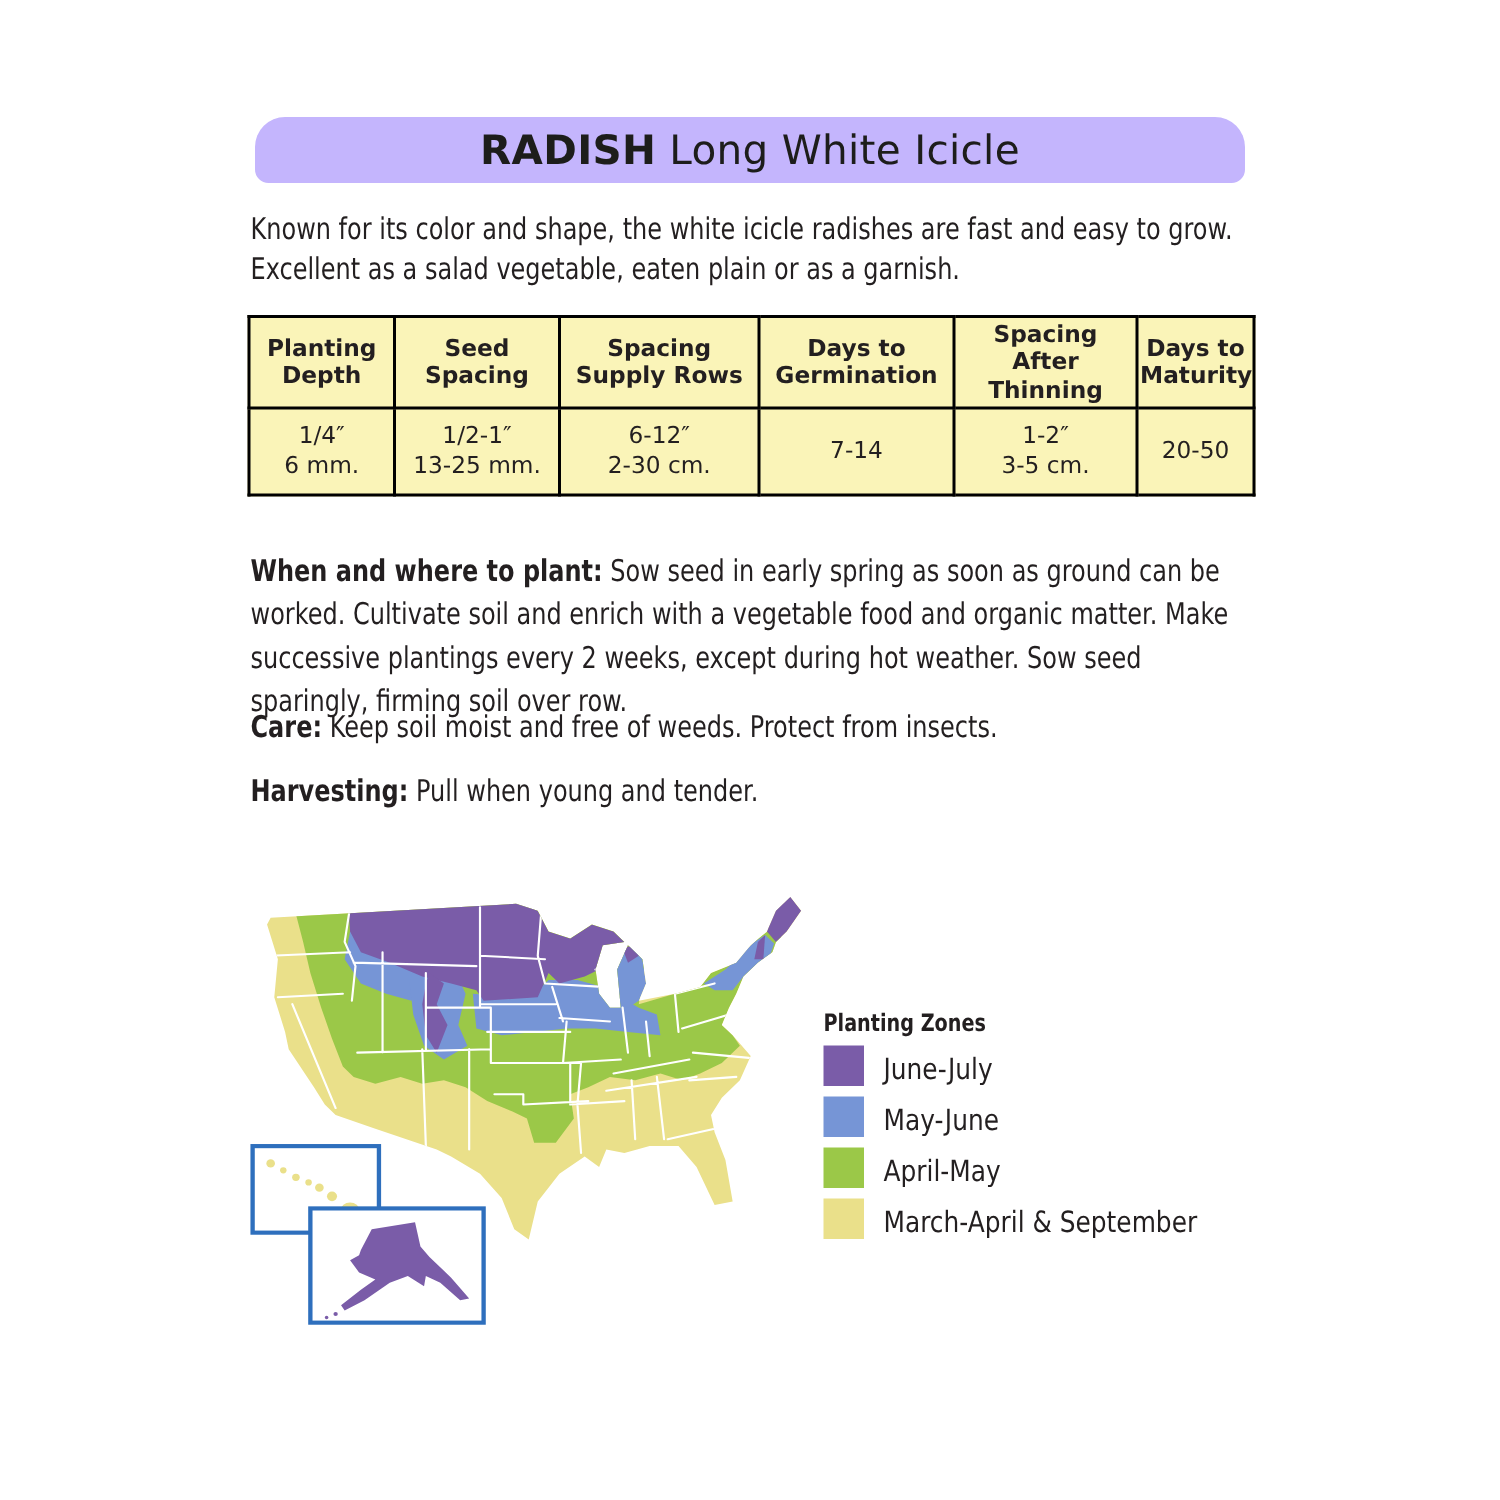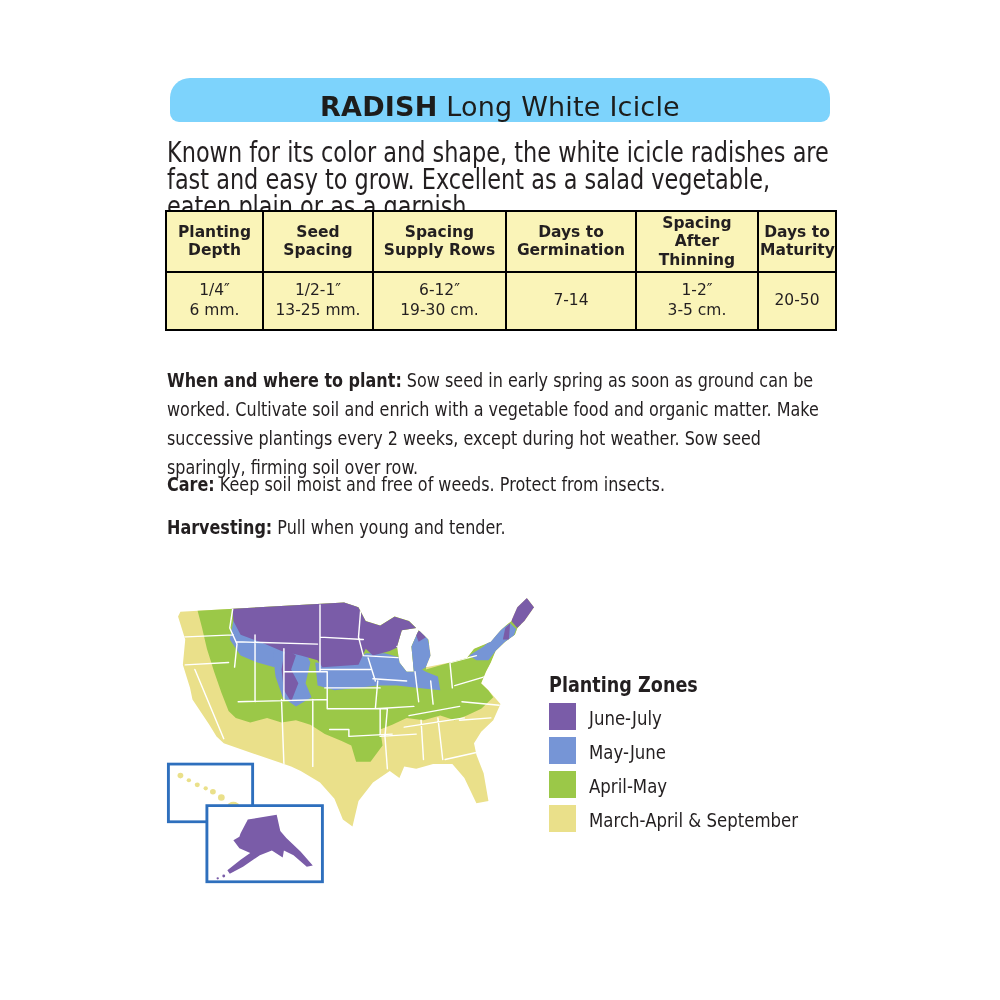--- a/index.html
+++ b/index.html
@@ -12,21 +12,21 @@
   .cond-c{display:inline-block;transform:scaleX(0.8);transform-origin:50% 50%;white-space:nowrap;}
 
   .banner{
     position:absolute;left:170px;top:78px;width:660px;height:44px;
     border-radius:20px 20px 9px 9px;
     display:flex;align-items:center;justify-content:center;
   }
   .banner-text{font-size:27px;letter-spacing:.2px;color:#1d1d1b;white-space:nowrap;}
   .banner-text b{font-weight:bold;}
 
-  .intro{position:absolute;left:167px;top:139px;width:670px;font-size:28px;line-height:27px;}
+  .intro{position:absolute;left:167px;top:139px;width:670px;font-size:20px;line-height:27px;}
 
   table.spec{
     position:absolute;left:165px;top:210px;width:670px;height:110px;
     border-collapse:collapse;table-layout:fixed;
   }
   table.spec th,table.spec td{
     border:2px solid #000;text-align:center;vertical-align:middle;padding:2px 1px;
   }
   table.spec th{font-size:15.5px;font-weight:bold;line-height:1.18;height:54px;}
   table.spec td{font-size:15.5px;font-weight:normal;line-height:1.25;height:52px;}
@@ -34,33 +34,33 @@
 
   .para{position:absolute;left:167px;width:670px;font-size:20px;line-height:29px;}
   .para b{font-weight:bold;}
   .para-when{top:347px;margin-top:19px;}
   .para-care{top:470px;}
   .para-harvest{top:513px;}
 
   .map-wrap{position:absolute;left:166px;top:591px;width:385px;height:300px;}
 
   .legend{position:absolute;left:549px;top:672px;width:300px;}
-  .legend-title{font-size:22px;font-weight:bold;margin:0 0 6px 0;}
+  .legend-title{font-size:16px;font-weight:bold;margin:0 0 6px 0;}
   .legend-item{display:flex;align-items:flex-end;height:27px;margin-bottom:7px;}
   .legend-swatch{width:27px;height:27px;flex:0 0 27px;margin-right:13px;}
   .legend-label{font-size:19.5px;white-space:nowrap;transform:scaleX(0.85);transform-origin:0 50%;display:inline-block;}
 
   .footer{position:absolute;left:0;top:931px;width:1000px;text-align:center;font-size:18px;letter-spacing:.4px;}
 </style>
 </head>
 <body>
 
 <div class="page">
 
-  <div class="banner" style="background-color: #7dd3fc; align-items: flex-end;">
+  <div class="banner" style="background-color: #c4b5fd;">
     <div class="banner-text"><b>RADISH</b><span> Long White Icicle</span></div>
   </div>
 
   <div class="intro">
     <span class="cond">Known for its color and shape, the white icicle radishes are fast and easy to grow. Excellent as a salad vegetable, eaten plain or as a garnish.</span>
   </div>
 
   <table class="spec" style="background-color: rgb(250, 244, 184); padding-left: 24px;">
     <colgroup>
       <col style="width:97px">
@@ -101,21 +101,21 @@
       <td>
             <span class="cell-line">1/4″</span>
             <span class="cell-line">6 mm.</span>
           </td>
       <td>
             <span class="cell-line">1/2-1″</span>
             <span class="cell-line">13-25 mm.</span>
           </td>
       <td>
             <span class="cell-line">6-12″</span>
-            <span class="cell-line">19-30 cm.</span>
+            <span class="cell-line">2-30 cm.</span>
           </td>
       <td>
             <span class="cell-line">7-14</span>
             <span class="cell-line"></span>
           </td>
       <td>
             <span class="cell-line">1-2″</span>
             <span class="cell-line">3-5 cm.</span>
           </td>
       <td>

